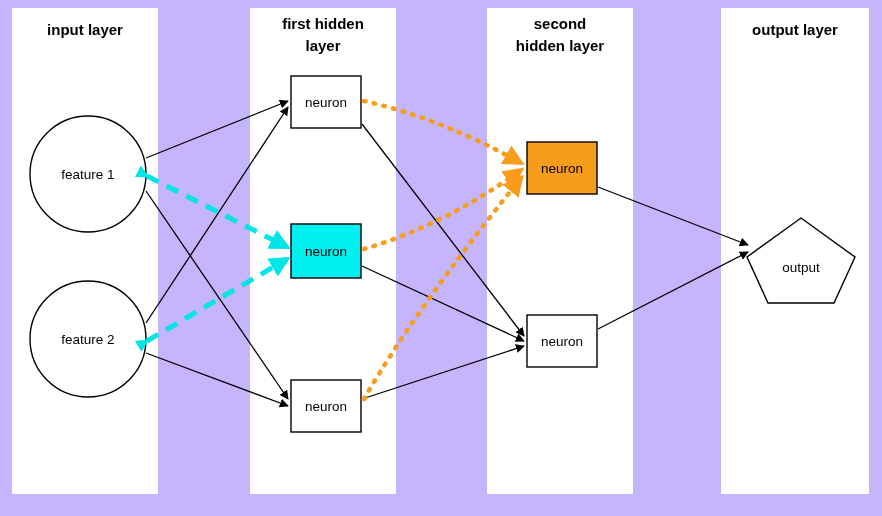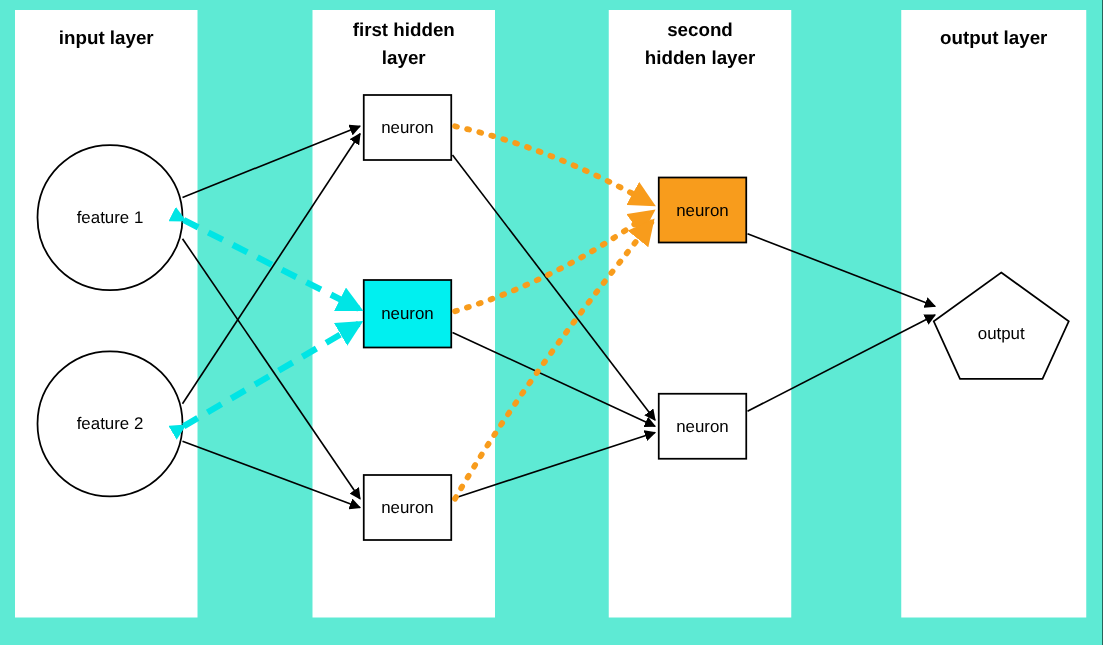--- a/index.html
+++ b/index.html
@@ -10,21 +10,21 @@
   body {
     width: 882px;
     height: 516px;
     overflow: hidden;
     font-family: "Liberation Sans", sans-serif;
   }
   #stage {
     position: relative;
     width: 882px;
     height: 516px;
-    background: #5eead4;
+    background: #c4b5fd;
     text-align: center;
   }
   #diagram {
     position: absolute;
     left: 0;
     top: 0;
   }
   .panel-rect {
     fill: #ffffff;
     stroke: none;

